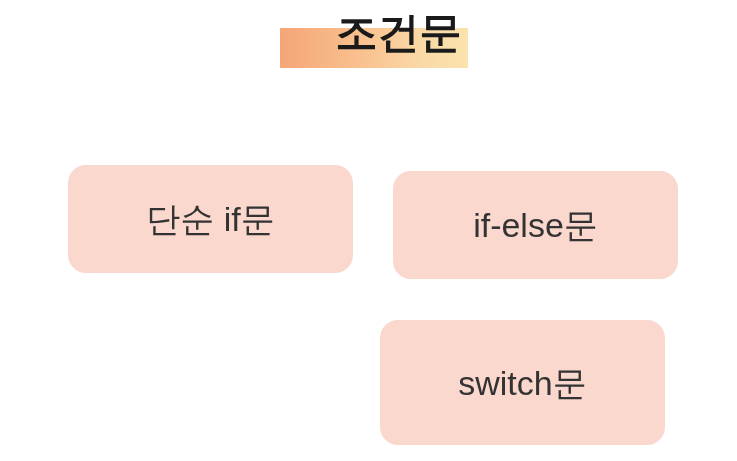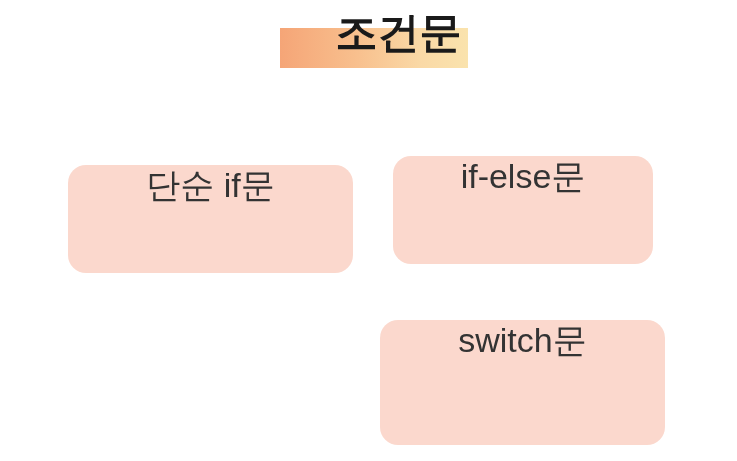--- a/index.html
+++ b/index.html
@@ -58,35 +58,35 @@
     left: 0;
     top: 0;
     width: 737px;
     height: 461px;
   }
   .card {
     position: absolute;
     background: #fbd8cd;
     border-radius: 18px;
     display: flex;
-    align-items: flex-start;
+    align-items: center;
     justify-content: center;
     box-sizing: border-box;
   }
   .card-label {
     font-size: 34px;
     line-height: 40px;
     color: #333333;
     font-weight: normal;
     white-space: nowrap;
     text-align: center;
   }
 
   .card-r1c1 { left: 68px;  top: 165px; width: 285px; height: 108px; }
-  .card-r1c2 { left: 393px; top: 156px; width: 260px; height: 108px; }
+  .card-r1c2 { left: 393px; top: 171px; width: 285px; height: 108px; }
   .card-r2c1 { left: 68px;  top: 320px; width: 285px; height: 114px; }
   .card-r2c2 { left: 380px; top: 320px; width: 285px; height: 125px; }
 </style>
 </head>
 <body>
 
 <div id="slide">
 
   <div id="title-block">
     <div id="title-highlight"></div>

